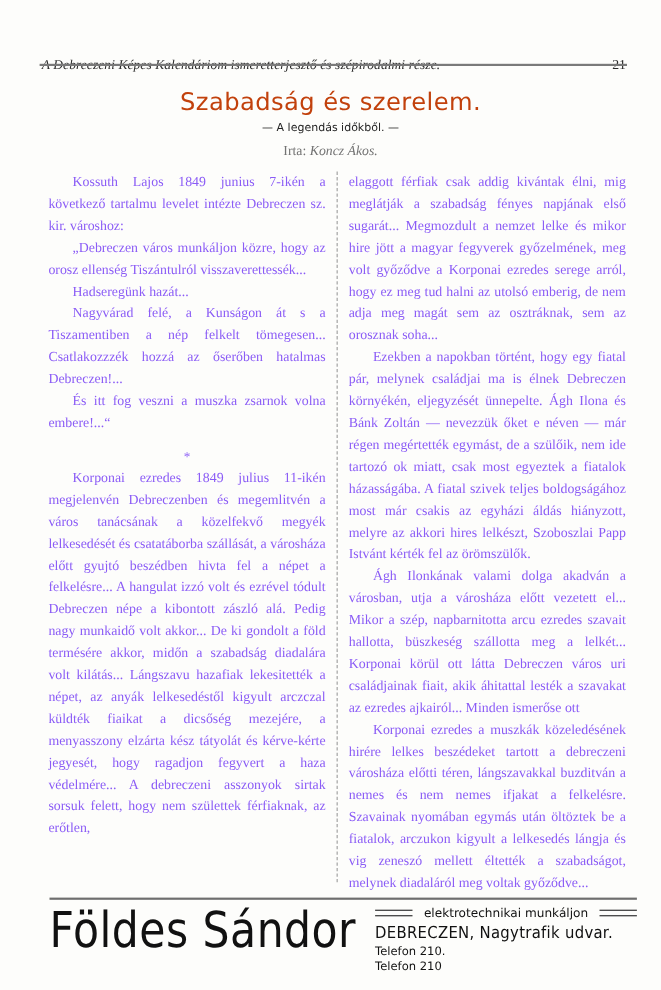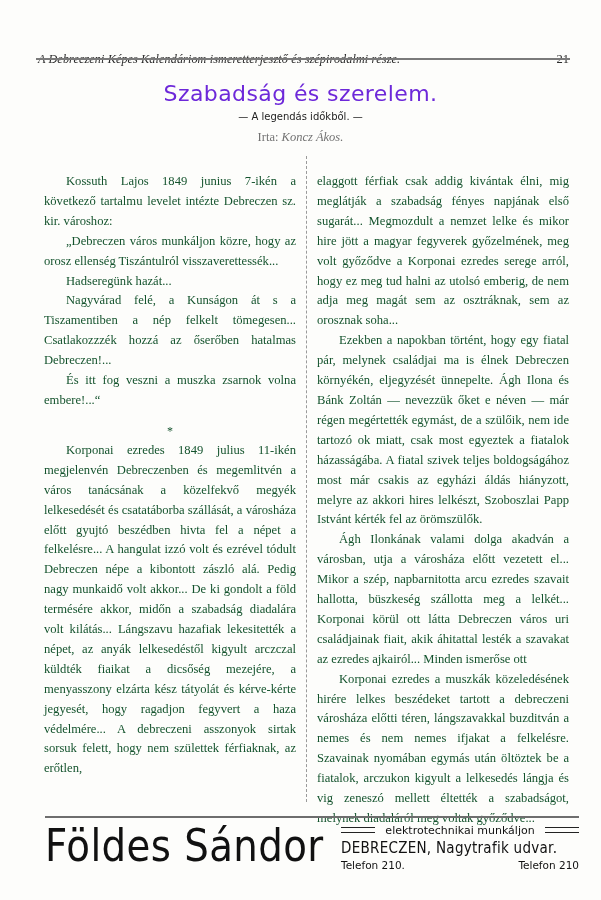--- a/index.html
+++ b/index.html
@@ -19,39 +19,39 @@
   .running-header .num { font-size: 12.5px; }
   .rule-top {
     position: absolute; left: 36px; top: 58px; width: 534px; height: 1.5px;
     background: #7a7a7a;
   }
   .title-block {
     position: absolute; left: 0; top: 80px; width: 601px; text-align: center;
   }
   .main-title {
     font-family: "DejaVu Sans", sans-serif;
-    font-size: 22px; letter-spacing: 0.4px; color: #6d28d9;
+    font-size: 22px; letter-spacing: 0.4px; color: #c2410c;
     font-weight: normal; margin: 0; line-height: 28px;
   }
   .subtitle {
     font-family: "DejaVu Sans", sans-serif; font-size: 10px;
     margin-top: 2px; line-height: 14px; color: #222;
   }
   .byline {
     font-size: 12.5px; margin-top: 5px; line-height: 16px; color: #737373;
   }
   .byline .author { font-style: italic; }
 
   .columns {
     position: absolute; top: 156px; left: 44px; width: 524px; height: 648px;
   }
   .col {
-    position: absolute; top: 16px; width: 252px;
+    position: absolute; top: 0; width: 252px;
     font-size: 12.6px; line-height: 19.9px; text-align: justify;
-    color: #14532d;
+    color: #8b5cf6;
   }
   .col.left { left: 0; }
   .col.right { left: 273px; }
   .col p { margin: 0; text-indent: 22px; }
   .col p.noindent { text-indent: 0; }
   .col-divider {
     position: absolute; left: 262px; top: 0; width: 0; height: 646px;
     border-left: 1px dashed #9a9a9a;
   }
   .asterisk {
@@ -80,21 +80,21 @@
   }
   .dbl-rule {
     display: inline-block; width: 34px; height: 4px;
     border-top: 1.5px solid #222; border-bottom: 1.5px solid #222;
   }
   .ad-line2 {
     font-size: 15px; line-height: 20px; letter-spacing: 0.3px; white-space: nowrap;
     transform: scaleX(0.9); transform-origin: left top;
   }
   .ad-line3 {
-    display: flex; justify-content: space-between; font-size: 10.5px; line-height: 14px;
+    display: flex; font-size: 10.5px; line-height: 14px; flex-direction: column;
   }
 </style>
 </head>
 <body>
 
 <div class="running-header">
   <span class="title">A Debreczeni Képes Kalendáriom ismeretterjesztő és szépirodalmi része.</span>
   <span class="num">21</span>
 </div>
 <div class="rule-top"></div>

